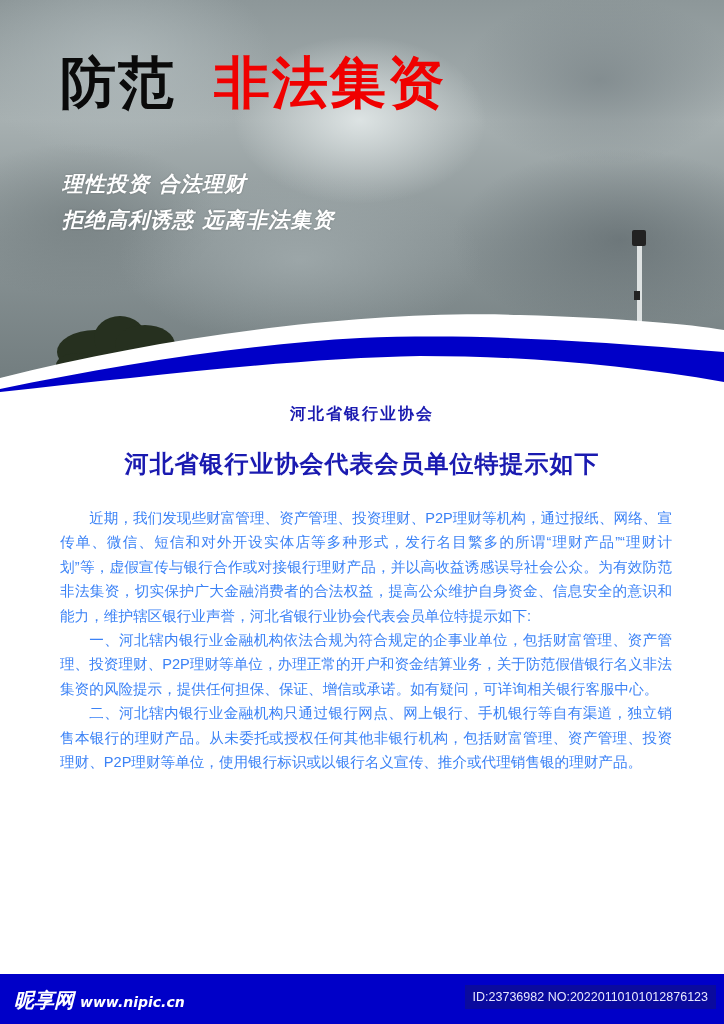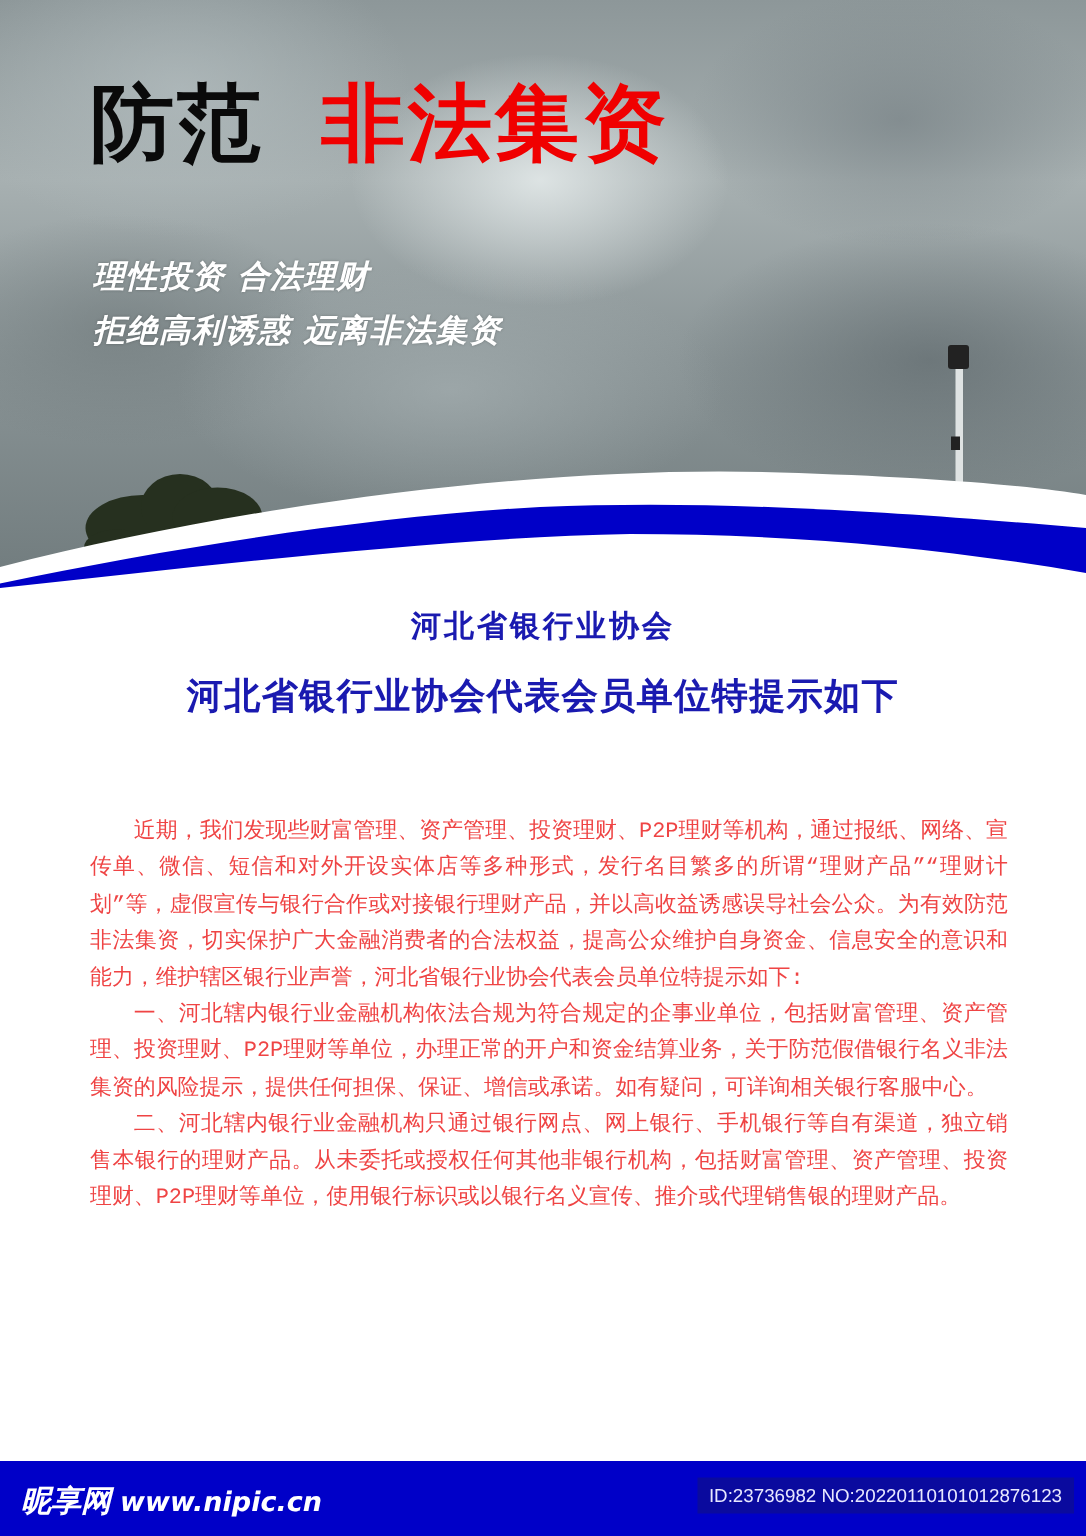--- a/index.html
+++ b/index.html
@@ -15,27 +15,27 @@
       linear-gradient(180deg, #8d9799 0%, #a7b0b1 30%, #8a9496 60%, #6f7a7c 100%);
   }
   .title-line { position:absolute; top:48px; left:60px; font-family:"DejaVu Sans", sans-serif; font-weight:bold; font-size:56px; letter-spacing:2px; line-height:70px; white-space:nowrap; }
   .title-black { color:#0a0a0a; }
   .title-red { color:#f00000; margin-left:38px; }
   .slogan { position:absolute; left:62px; color:#ffffff; font-weight:bold; font-size:21px; letter-spacing:1px; white-space:nowrap; text-shadow:0 0 2px rgba(0,0,0,0.25);font-style:italic; }
   .slogan1 { top:170px; }
   .slogan2 { top:206px; }
   .wave { position:absolute; left:0; top:0; }
   .org-title { position:absolute; left:0; width:724px; text-align:center; color:#1a1ab0; font-weight:bold; white-space:nowrap; }
-  .org1 { top:404px; font-size:20px; letter-spacing:2px; }
+  .org1 { top:404px; font-size:16px; letter-spacing:2px; }
   .org2 { top:448px; font-size:24px; letter-spacing:1px; }
-  .body-text { position:absolute; left:60px; top:506px; width:612px; font-family:Liberation Mono, monospace; font-size:14.6px; line-height:24.4px; color:#ef4444; text-align:justify;margin-top:37px; }
+  .body-text { position:absolute; left:60px; top:506px; width:612px; font-family:Liberation Sans, sans-serif; font-size:14.6px; line-height:24.4px; color:#3b82f6; text-align:justify; }
   .body-text p { margin:0; text-indent:2em; }
   .footer { position:absolute; left:0; top:974px; width:724px; height:50px; background:#0000c8; }
   .footer-logo { position:absolute; left:14px; top:13px; color:#ffffff; font-weight:bold; font-style:italic; font-size:20px; white-space:nowrap; }
-  .footer-logo .url { font-size:18px; margin-left:6px; }
+  .footer-logo .url { font-size:14px; margin-left:6px; }
   .footer-id { position:absolute; right:8px; top:11px; background:#0a0a9e; color:#e8e8ff; font-family:"Liberation Sans", sans-serif; font-size:12.5px; padding:5px 8px; white-space:nowrap; }
   .pole { position:absolute; left:637px; top:238px; width:5px; height:84px; background:#dfe3e3; }
   .lamp { position:absolute; left:632px; top:230px; width:14px; height:16px; background:#222; border-radius:2px; }
   .lamp2 { position:absolute; left:634px; top:291px; width:6px; height:9px; background:#222; }
 </style>
 </head>
 <body>
 
 <div class="hero"></div>
 

